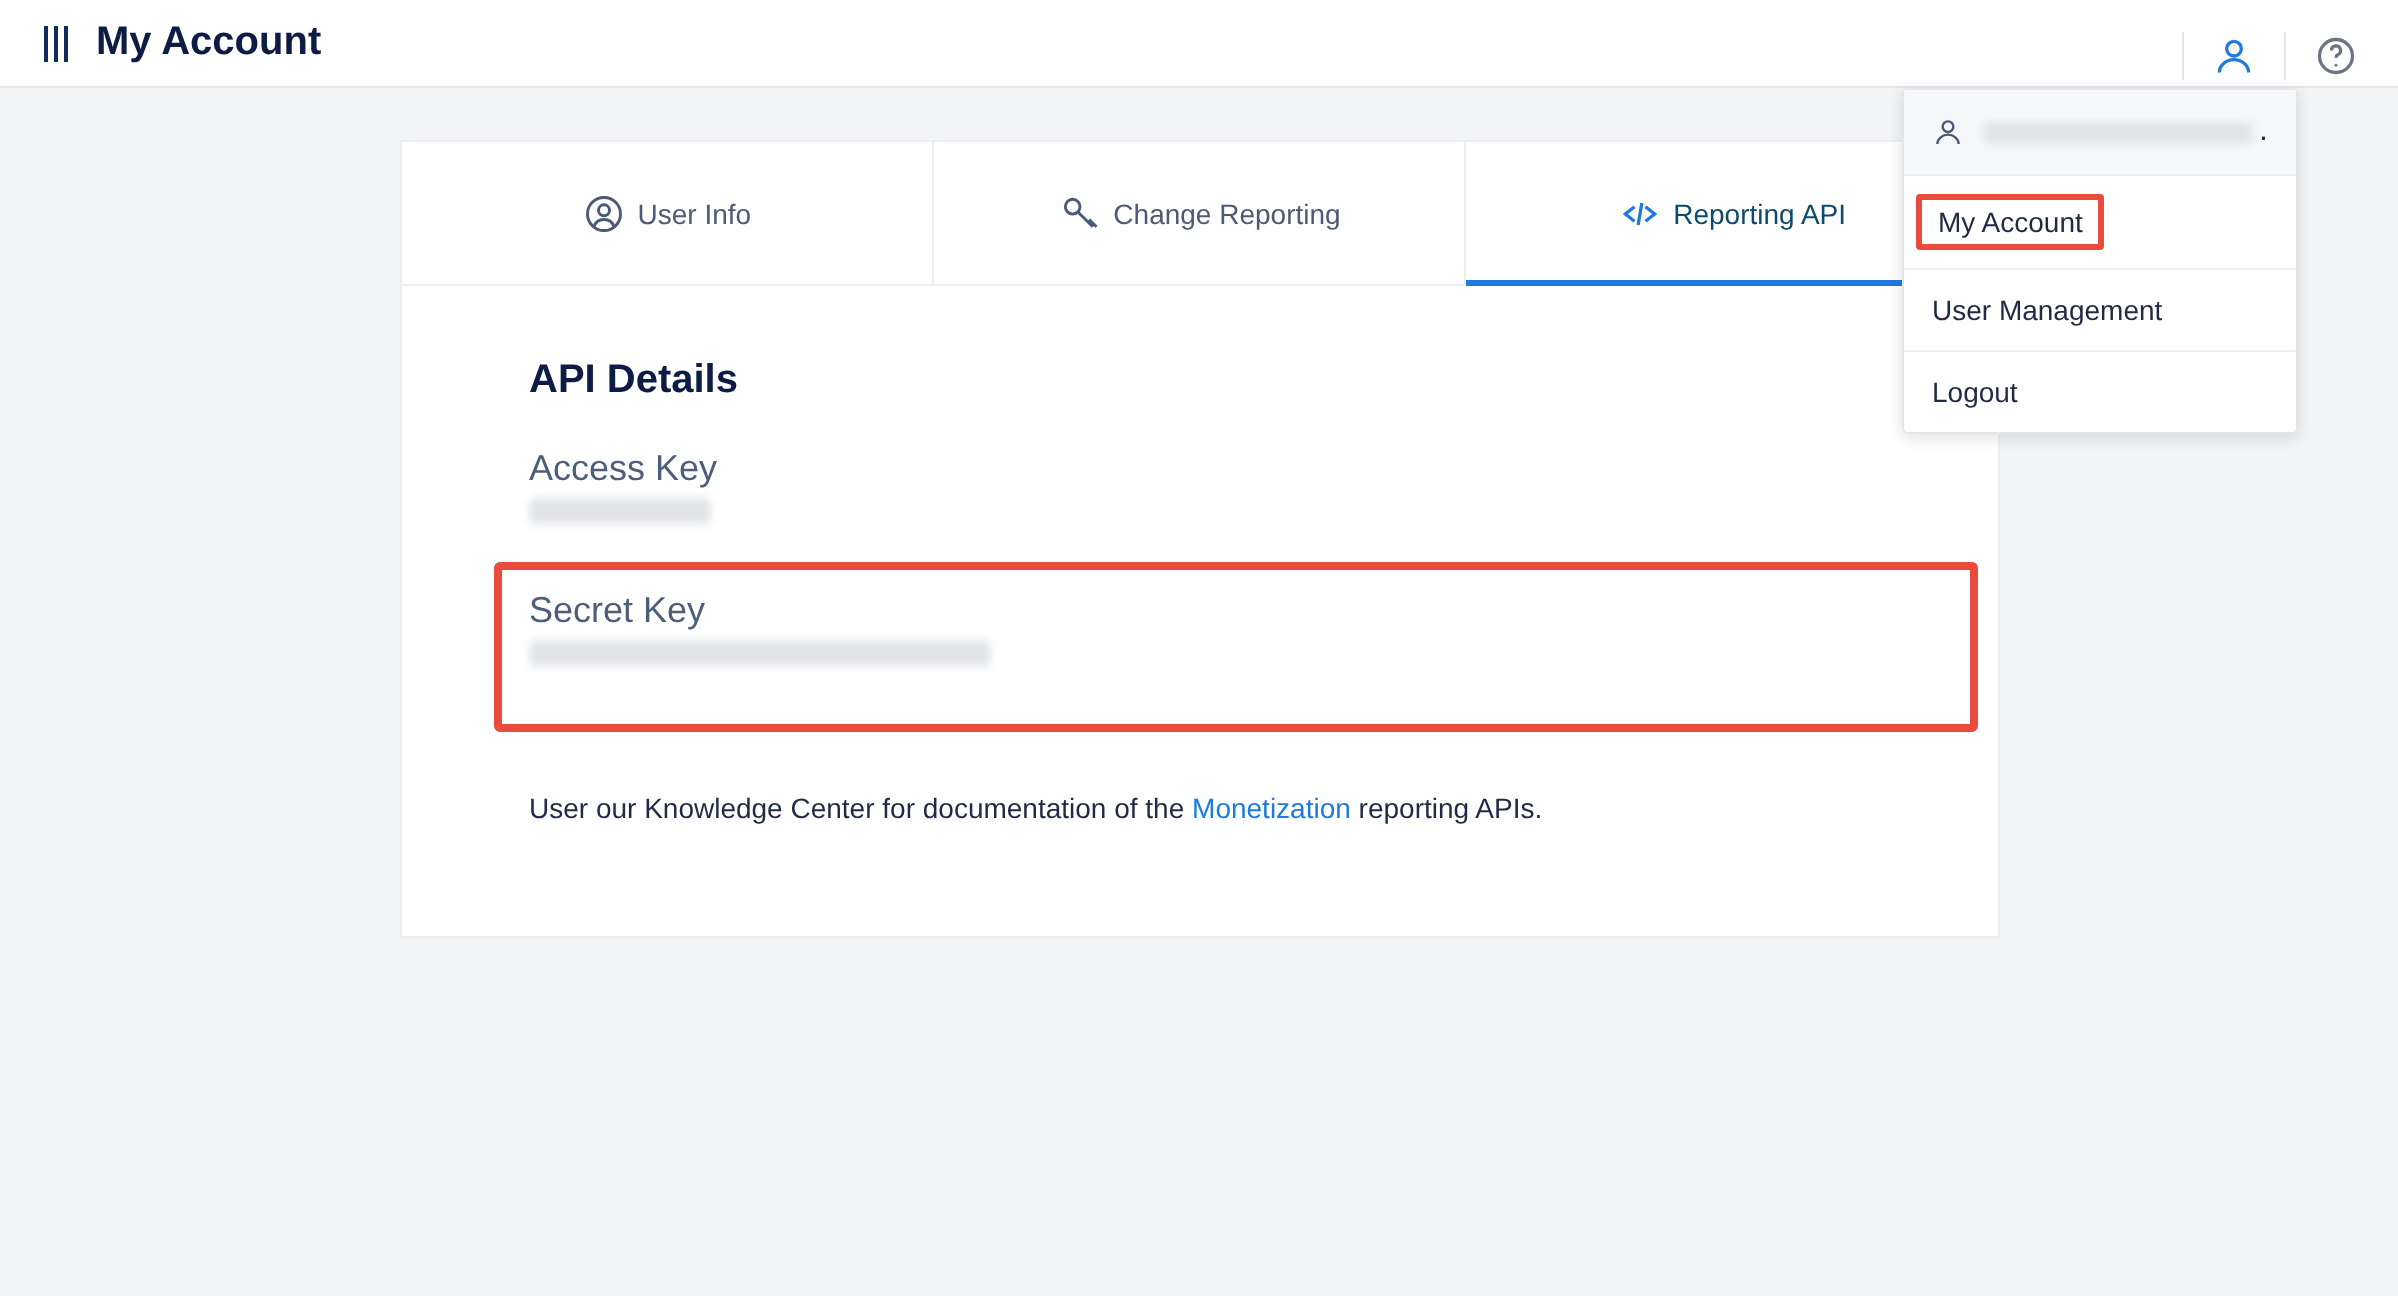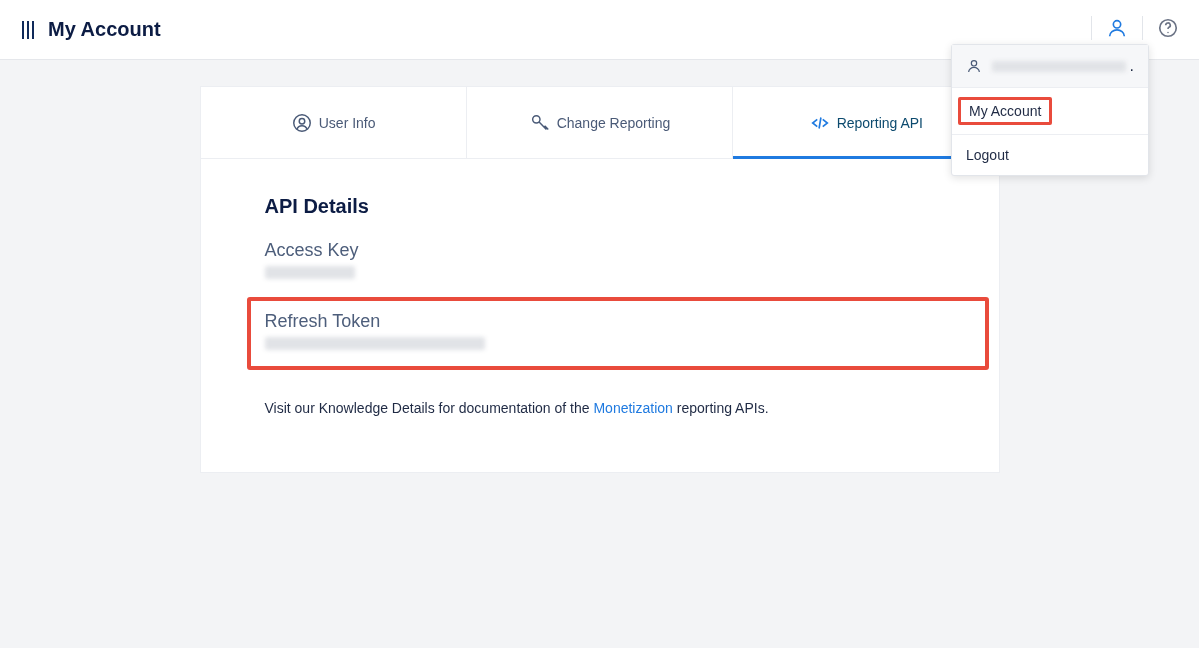--- a/index.html
+++ b/index.html
@@ -5,21 +5,21 @@
   * { box-sizing: border-box; margin: 0; padding: 0; }
   body {
     font-family: "Segoe UI", "Helvetica Neue", Arial, sans-serif;
     background: #f3f4f6;
     width: 1199px;
     height: 648px;
     overflow: hidden;
     color: #102a5a;
   }
   .topbar {
-    height: 60px;
+    height: 44px;
     background: #ffffff;
     border-bottom: 1px solid #e5e7eb;
     display: flex;
     align-items: center;
     padding: 0 22px;
     position: relative;
   }
   .menu-toggle {
     display: inline-flex;
     gap: 3px;
@@ -209,20 +209,21 @@
         <path d="M4 21c0-4 4-7 8-7s8 3 8 7"></path>
       </svg>
       <span class="blurred"></span>
       <span style="margin-left:4px;color:#1f2a44;">.</span>
     </div>
     <div class="dropdown-item">
       <span class="dd-highlight">
         <span>My Account</span>
       </span>
     </div>
+    <div class="dropdown-item">User Management</div>
     <div class="dropdown-item">Logout</div>
   </div>
 </div>
 
 <div class="content">
   <div class="panel">
 
     <div class="tabs">
       <div class="tab">
         <svg viewBox="0 0 24 24" fill="none" stroke="#4a5a77" stroke-width="1.6">
@@ -249,26 +250,26 @@
 
     <div class="body">
       <div class="section-title">API Details</div>
 
       <div class="field">
         <div class="field-label">Access Key</div>
         <span class="blurred" style="width:90px"></span>
       </div>
 
       <div class="highlight-box">
-        <div class="field" style="margin-bottom:2px">
-          <div class="field-label">Refresh Token</div>
-          <span class="blurred" style="width:220px"></span>
+        <div class="field">
+          <div class="field-label">Secret Key</div>
+          <span class="blurred" style="width:230px"></span>
         </div>
       </div>
 
 
       <div class="footer-note">
-        <span>Visit our Knowledge Details for documentation of the </span><a href="#">Monetization</a><span> reporting APIs.</span>
+        <span>User our Knowledge Center for documentation of the </span><a href="#">Monetization</a><span> reporting APIs.</span>
       </div>
     </div>
 
   </div>
 </div>
 
 </body></html>

